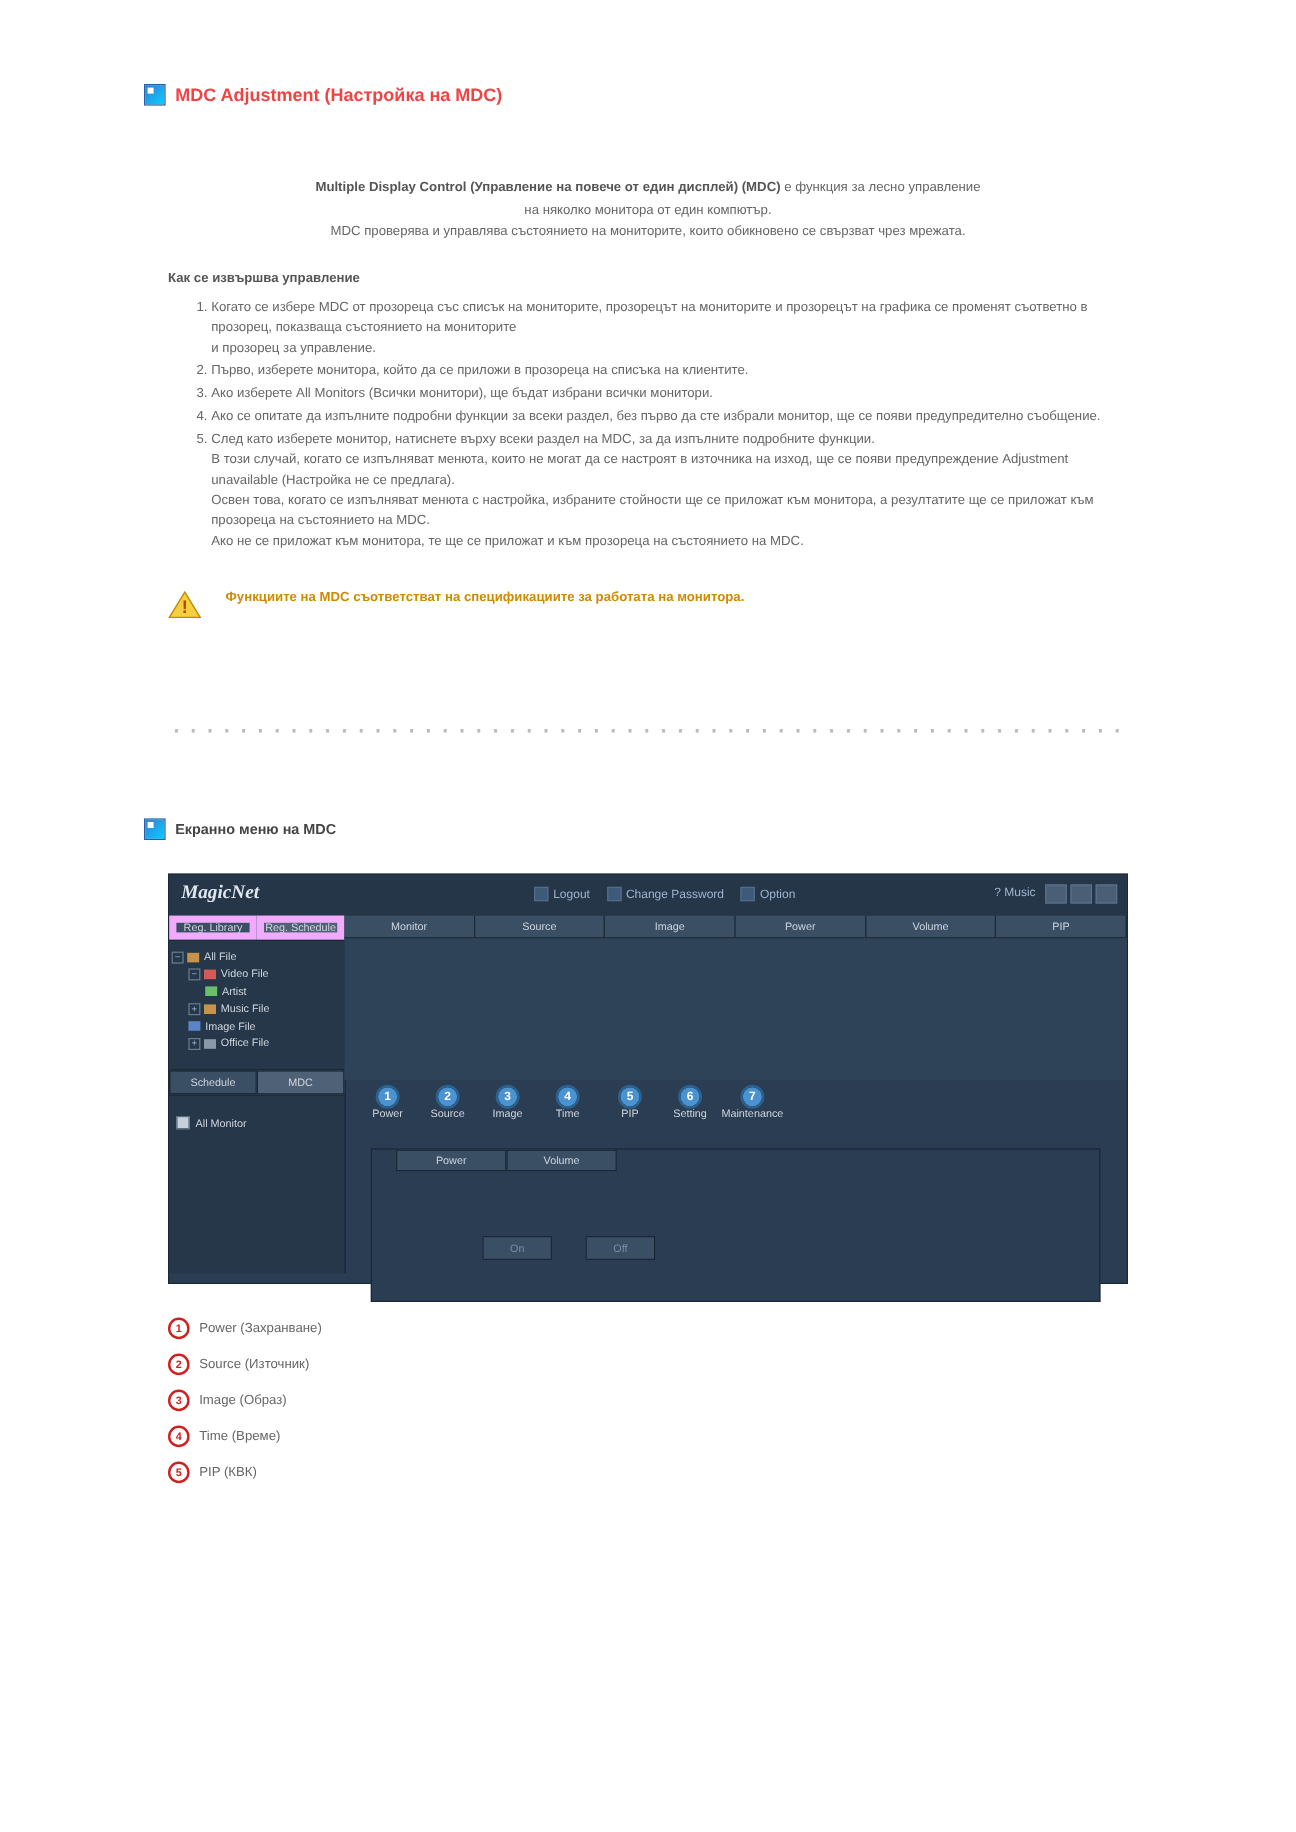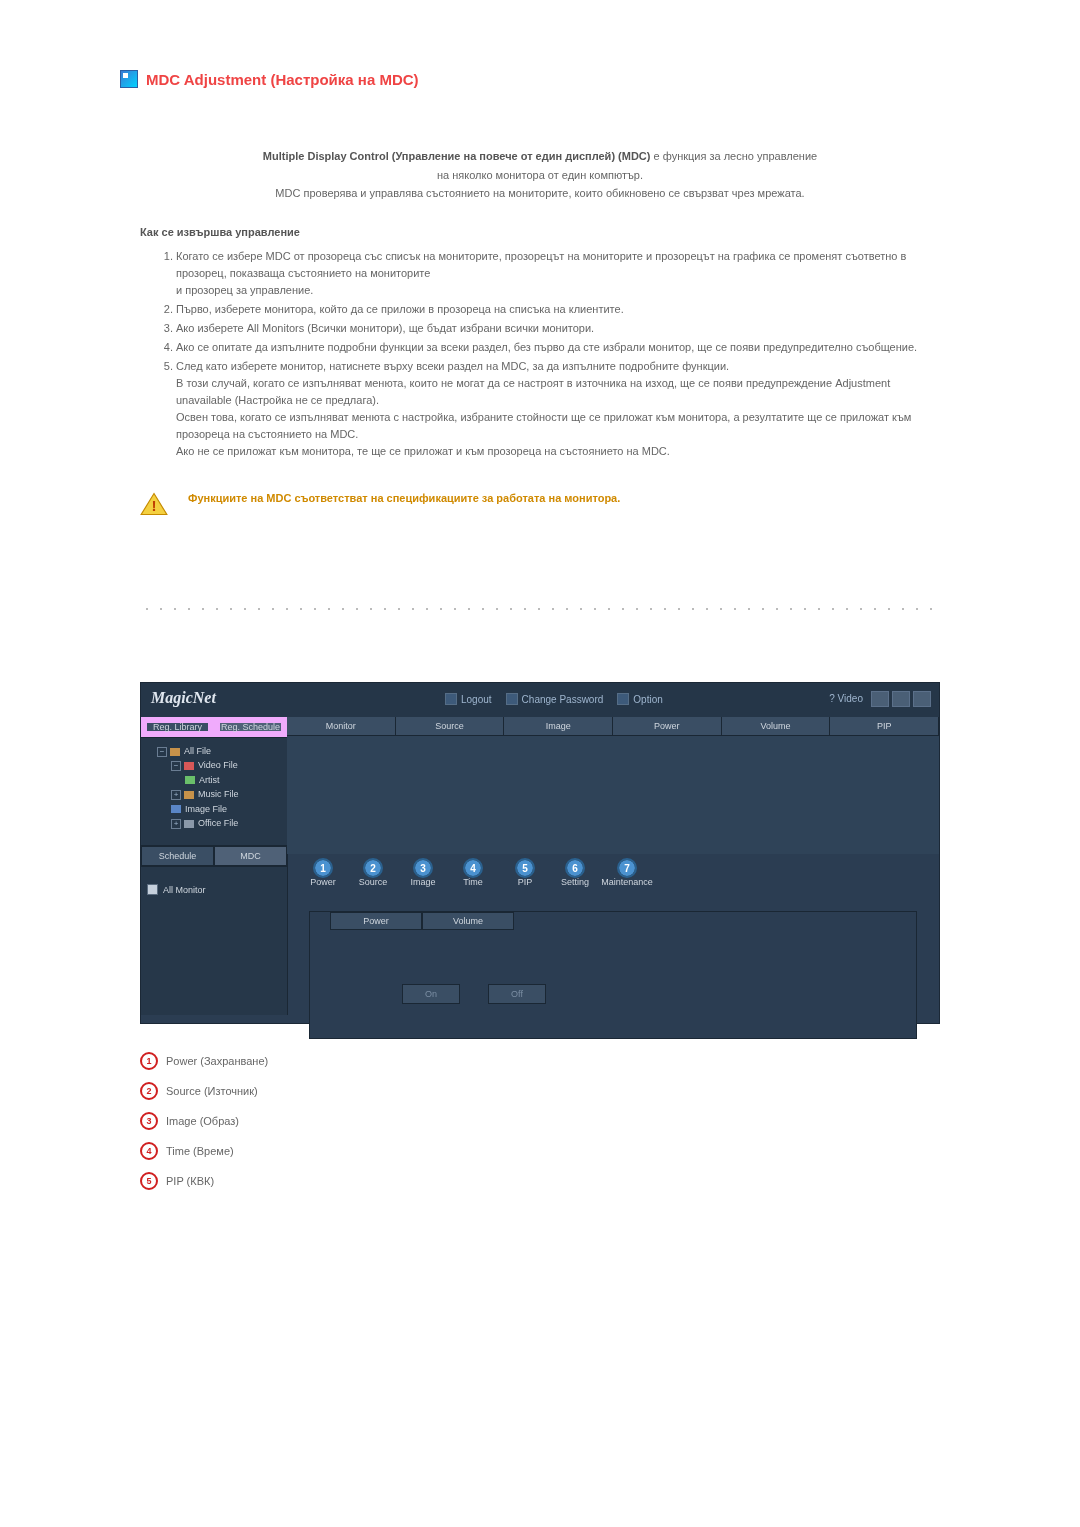--- a/index.html
+++ b/index.html
@@ -192,21 +192,21 @@
     border: 6px solid #f0abfc;
     font-size: 9px;
     display: flex;
     align-items: center;
     justify-content: center;
   }
   .ltab.sel {
     background: #4f6177;
   }
   .tree {
-    padding: 6px 16px;
+    padding: 6px 2px;
     font-size: 9px;
     line-height: 1.6;
   }
   .tree-item {
     white-space: nowrap;
   }
   .ti-box {
     display: inline-block;
     width: 8px;
     height: 8px;
@@ -422,36 +422,40 @@
   <div class="warn-row">
     <svg class="warn-icon" viewBox="0 0 24 20">
       <polygon points="12,1 23,19 1,19" fill="#f4d040" stroke="#c58a00" stroke-width="1"></polygon>
       <text x="12" y="16" text-anchor="middle" font-size="13" font-weight="bold" fill="#c04000">!</text>
     </svg>
     <div class="warn-text">Функциите на MDC съответстват на спецификациите за работата на монитора.</div>
   </div>
 
   <div class="dotted"></div>
 
+  <div class="subheading">
+    <span class="heading-icon"></span>
+    <h3>Екранно меню на MDC</h3>
+  </div>
 
   <div class="shot">
     <div class="shot-top">
       <span class="brand">MagicNet</span>
       <div class="topbtns">
         <span class="topbtn">
             <span>Logout</span>
           </span>
         <span class="topbtn">
             <span>Change Password</span>
           </span>
         <span class="topbtn">
             <span>Option</span>
           </span>
       </div>
-      <span class="help">? <span>Video</span></span>
+      <span class="help">? <span>Music</span></span>
       <div class="winbtns">
         <span class="winbtn"></span>
         <span class="winbtn"></span>
         <span class="winbtn"></span>
       </div>
     </div>
 
     <div class="left-col">
       <div class="ltabs">
         <div class="ltab">Reg. Library</div>

